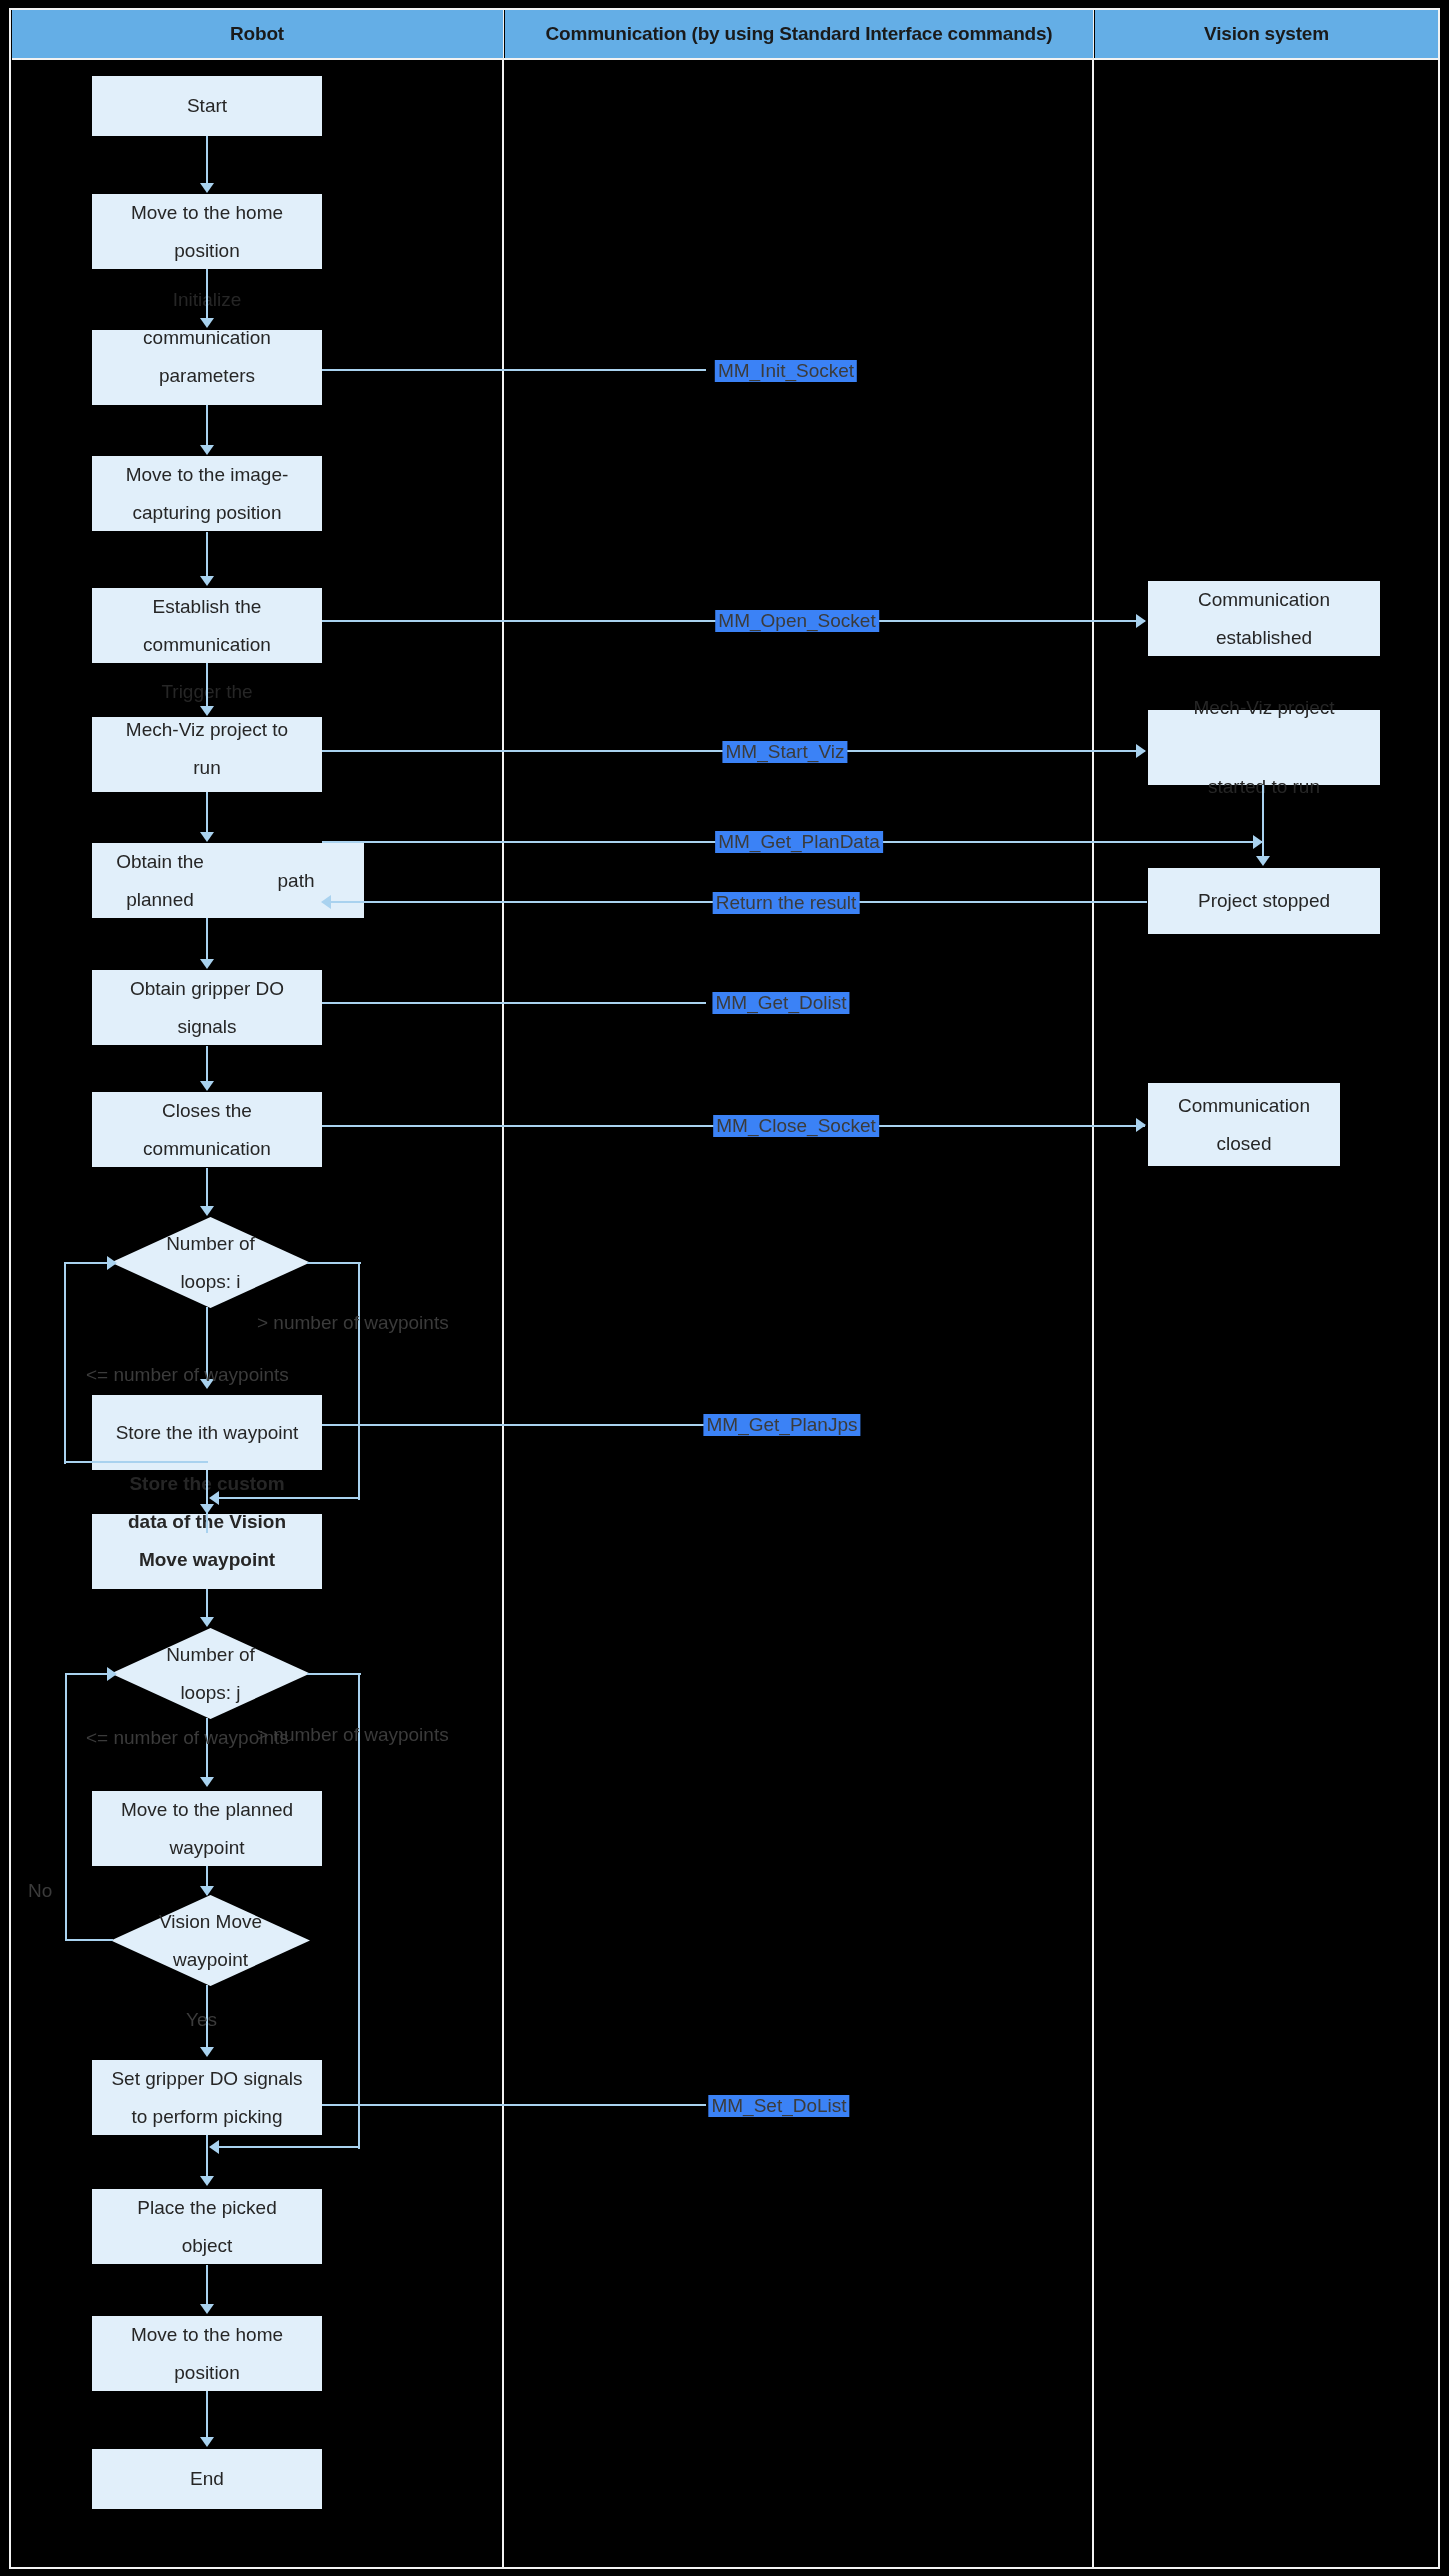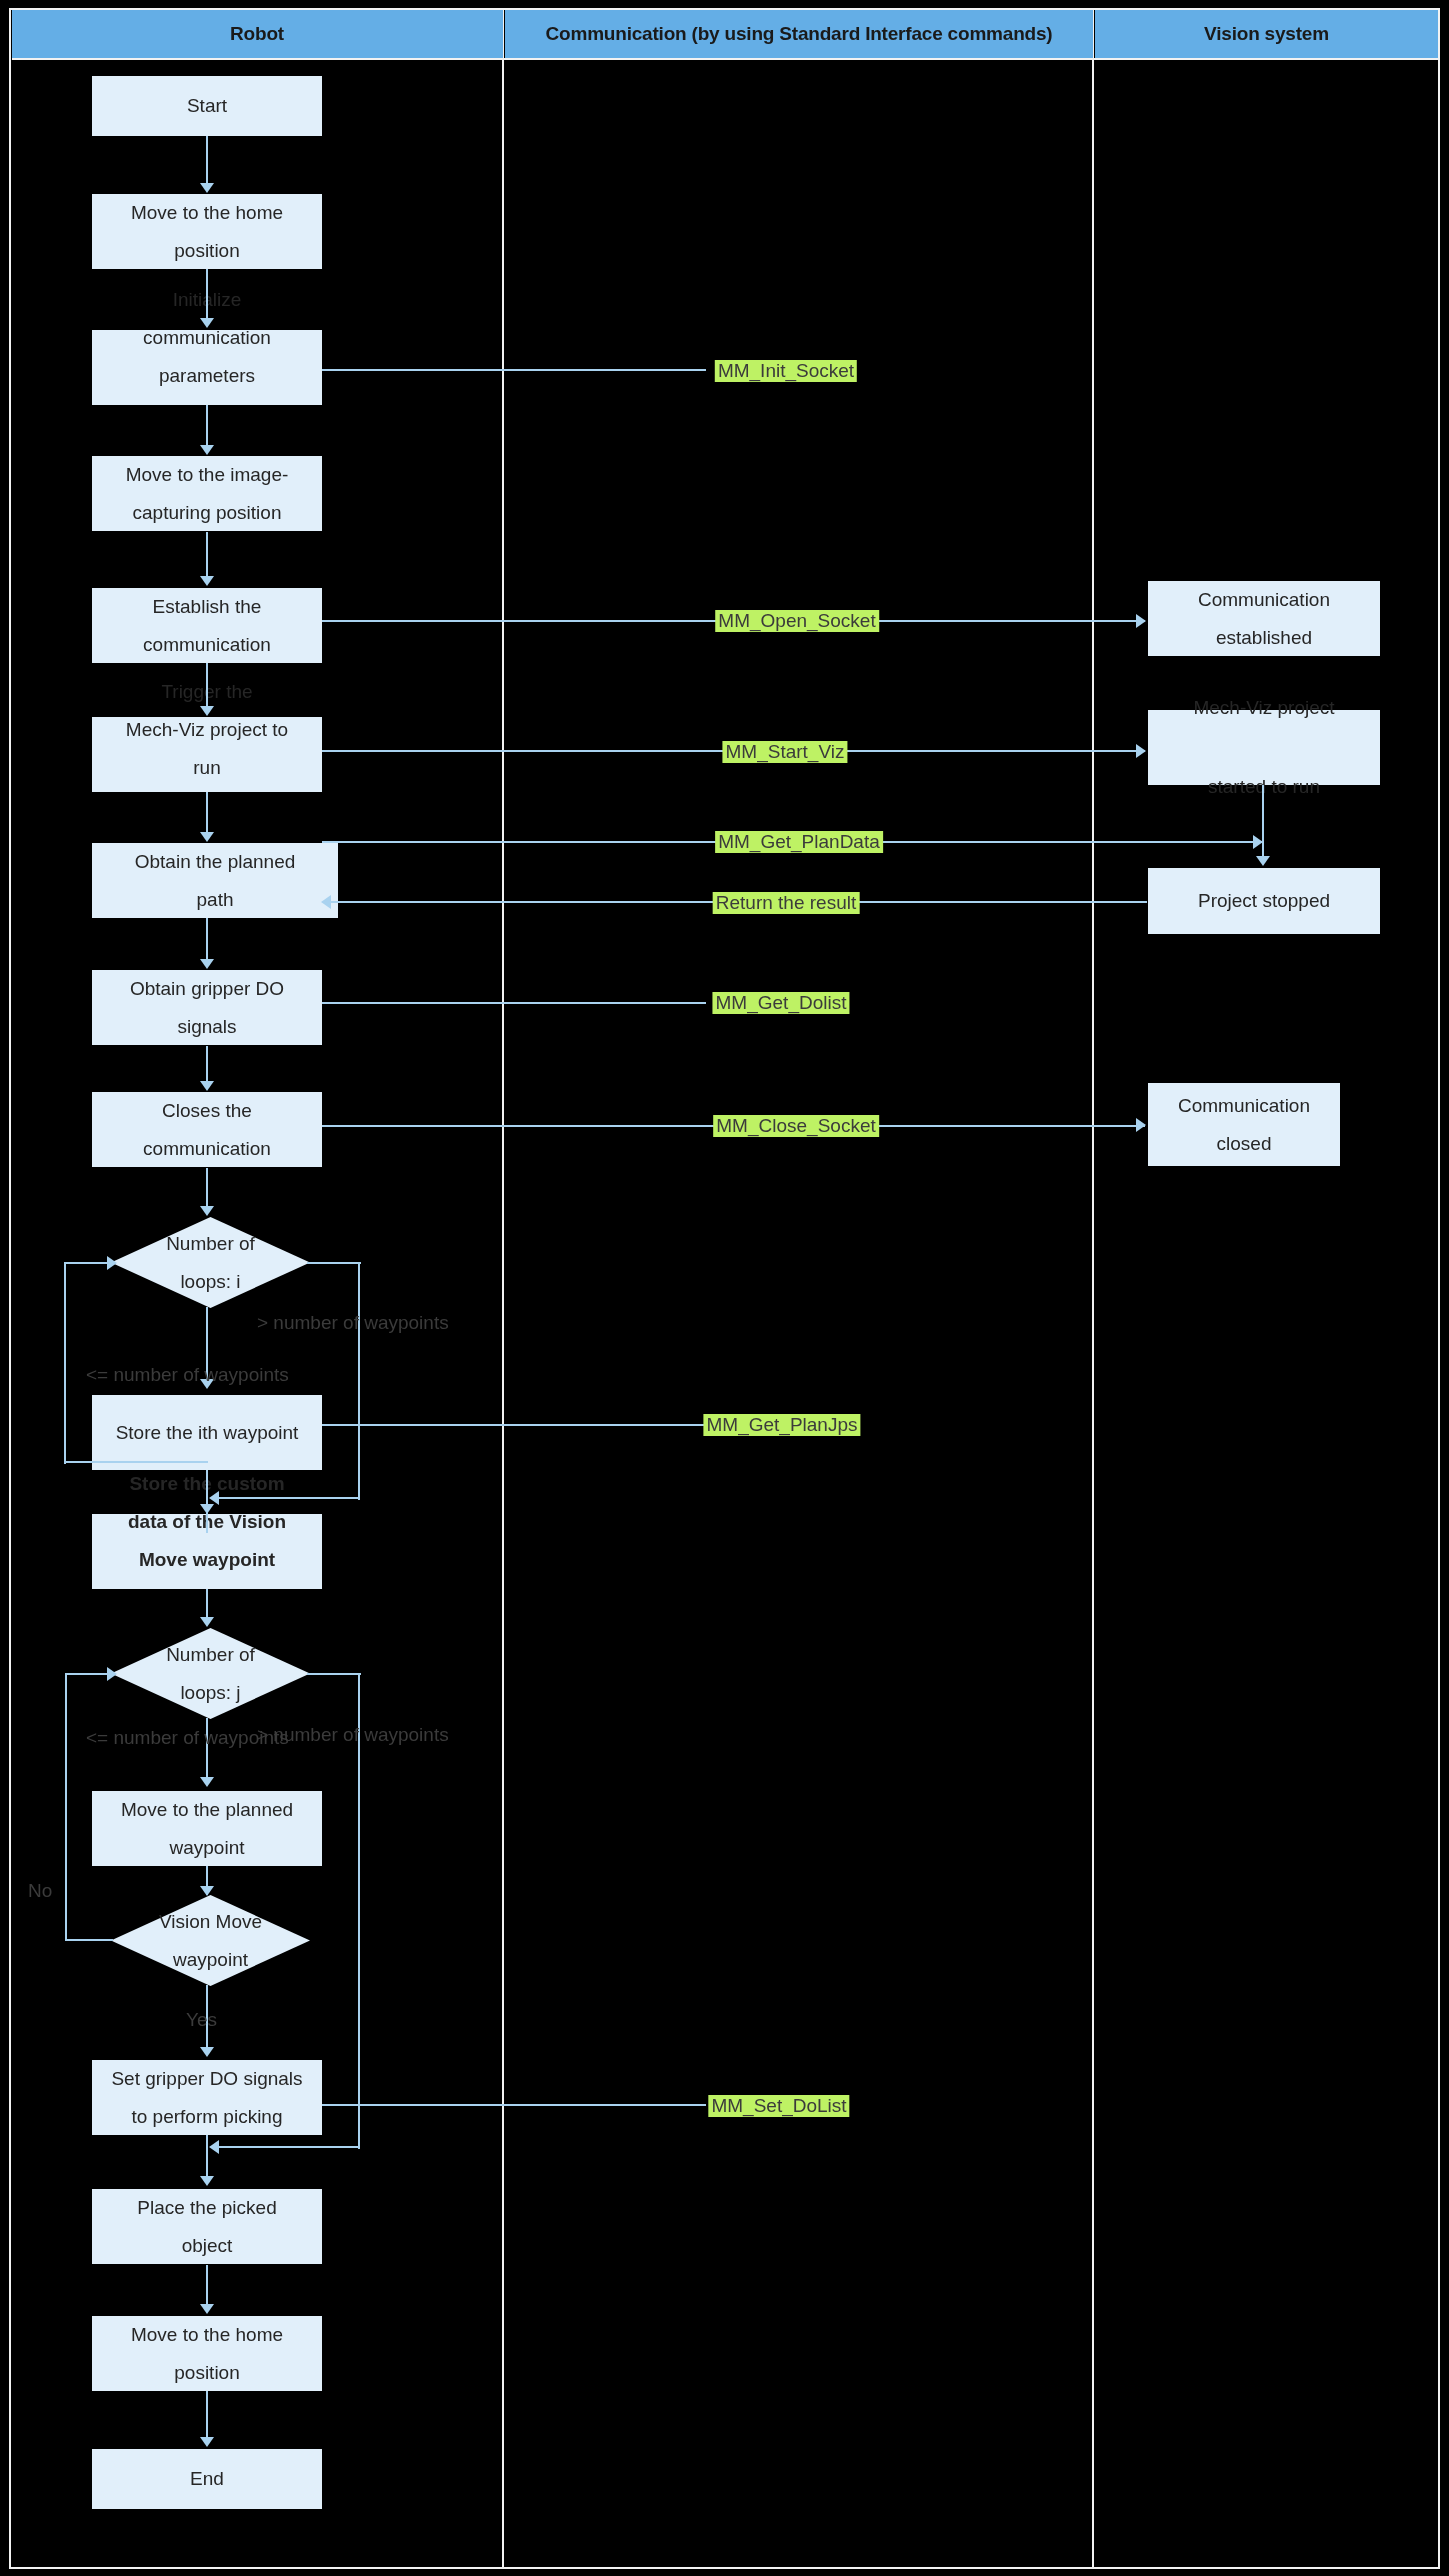--- a/index.html
+++ b/index.html
@@ -86,21 +86,21 @@
   .arw.dn{border-left:7px solid transparent;border-right:7px solid transparent;border-top:10px solid #a9d2ef;}
   .arw.rt{border-top:7px solid transparent;border-bottom:7px solid transparent;border-left:10px solid #a9d2ef;}
   .arw.lf{border-top:7px solid transparent;border-bottom:7px solid transparent;border-right:10px solid #a9d2ef;}
 
   
   .cmd{
     position:absolute;
     color:#3b3b3b;
     font-size:19px;
     white-space:nowrap;
-    background:#bef264;
+    background:#3b82f6;
     padding:0 3.1px;
     transform:translate(-50%,-50%);
   }
   .edgelbl{
     position:absolute;
     color:#3b3b3b;
     font-size:19px;
     white-space:nowrap;
   }
 </style>
@@ -148,21 +148,21 @@
     <span>Establish the</span>
     <span>communication</span>
   </div>
 
   <div class="node" style="left:92px;top:717px;width:230px;height:75px;flex-direction:column;">
     <span style="position:relative;top:-30px;margin-top:11px;">Trigger the</span>
     <span style="position:relative;top:-30px;">Mech-Viz project to</span>
     <span style="position:relative;top:-30px;">run</span>
   </div>
 
-  <div class="node" style="left:92px;top:843px;width:246px;height:75px;flex-direction:column;">
+  <div class="node" style="left:92px;top:843px;width:272px;height:75px;flex-direction:row;">
     <span>Obtain the planned</span>
     <span>path</span>
   </div>
 
   <div class="node" style="left:92px;top:970px;width:230px;height:75px;flex-direction:column;">
     <span>Obtain gripper DO</span>
     <span>signals</span>
   </div>
 
   <div class="node" style="left:92px;top:1092px;width:230px;height:75px;flex-direction:column;">

